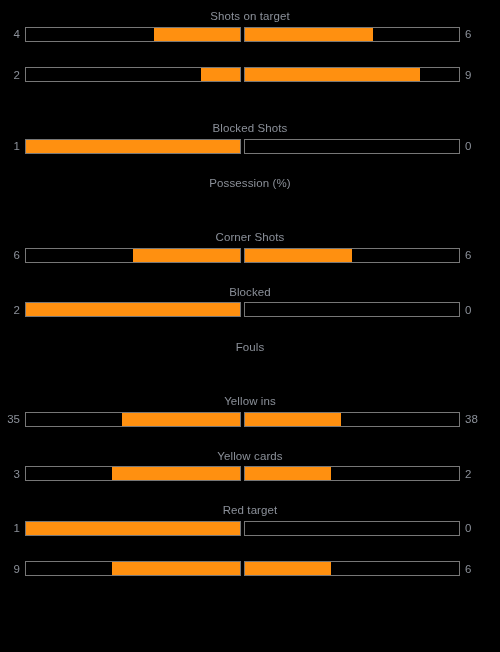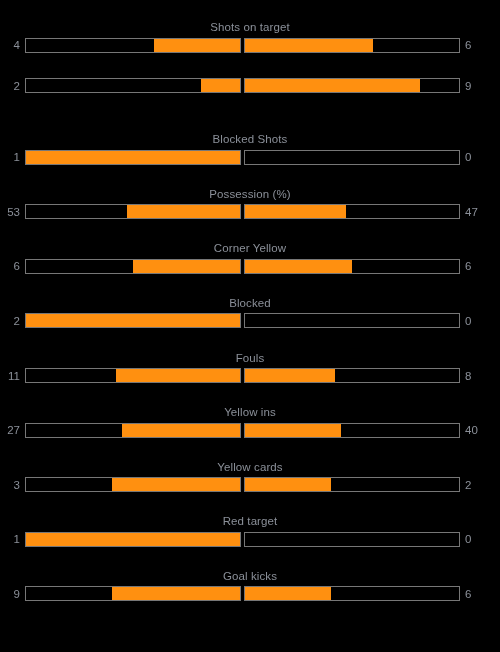--- a/index.html
+++ b/index.html
@@ -13,21 +13,21 @@
     width: 500px;
     height: 652px;
     overflow: hidden;
     font-family: "Liberation Sans", sans-serif;
     background: #000000;
     color: #8b9099;
     -webkit-font-smoothing: antialiased;
   }
   #stats-panel {
     width: 500px;
-    padding-top: 20px;
+    padding-top: 9px;
   }
   .stat-block {
     width: 500px;
     height: 54.6px;
     position: relative;
   }
   .stat-label {
     width: 500px;
     text-align: center;
     font-size: 11.5px;
@@ -132,34 +132,23 @@
         </div>
         <div class="center-gap"></div>
         <div class="bar-track away">
           <div class="bar-fill" style="width: 0%; background: rgb(255, 144, 16);"></div>
         </div>
         <div class="side-value right">0</div>
       </div>
     </div>
     <div class="stat-block">
       <div class="stat-label">Possession (%)</div>
-      <div class="bar-row">
-        <div class="side-value left">53</div>
-        <div class="bar-track home">
-          <div class="bar-fill" style="width: 53%; background: rgb(255, 144, 16);"></div>
-        </div>
-        <div class="center-gap"></div>
-        <div class="bar-track away">
-          <div class="bar-fill" style="width: 47%; background: rgb(255, 144, 16);"></div>
-        </div>
-        <div class="side-value right">47</div>
-      </div>
-    </div>
-    <div class="stat-block">
-      <div class="stat-label">Corner Yellow</div>
+    </div>
+    <div class="stat-block">
+      <div class="stat-label">Corner Shots</div>
       <div class="bar-row">
         <div class="side-value left">6</div>
         <div class="bar-track home">
           <div class="bar-fill" style="width: 50%; background: rgb(255, 144, 16);"></div>
         </div>
         <div class="center-gap"></div>
         <div class="bar-track away">
           <div class="bar-fill" style="width: 50%; background: rgb(255, 144, 16);"></div>
         </div>
         <div class="side-value right">6</div>
@@ -174,44 +163,33 @@
         </div>
         <div class="center-gap"></div>
         <div class="bar-track away">
           <div class="bar-fill" style="width: 0%; background: rgb(255, 144, 16);"></div>
         </div>
         <div class="side-value right">0</div>
       </div>
     </div>
     <div class="stat-block">
       <div class="stat-label">Fouls</div>
-      <div class="bar-row">
-        <div class="side-value left">11</div>
-        <div class="bar-track home">
-          <div class="bar-fill" style="width: 57.9%; background: rgb(255, 144, 16);"></div>
-        </div>
-        <div class="center-gap"></div>
-        <div class="bar-track away">
-          <div class="bar-fill" style="width: 42.1%; background: rgb(255, 144, 16);"></div>
-        </div>
-        <div class="side-value right">8</div>
-      </div>
     </div>
     <div class="stat-block">
       <div class="stat-label">Yellow ins</div>
       <div class="bar-row">
-        <div class="side-value left">27</div>
+        <div class="side-value left">35</div>
         <div class="bar-track home">
           <div class="bar-fill" style="width: 55.1%; background: rgb(255, 144, 16);"></div>
         </div>
         <div class="center-gap"></div>
         <div class="bar-track away">
           <div class="bar-fill" style="width: 44.9%; background: rgb(255, 144, 16);"></div>
         </div>
-        <div class="side-value right">40</div>
+        <div class="side-value right">38</div>
       </div>
     </div>
     <div class="stat-block">
       <div class="stat-label">Yellow cards</div>
       <div class="bar-row">
         <div class="side-value left">3</div>
         <div class="bar-track home">
           <div class="bar-fill" style="width: 60%; background: rgb(255, 144, 16);"></div>
         </div>
         <div class="center-gap"></div>
@@ -229,21 +207,20 @@
           <div class="bar-fill" style="width: 100%; background: rgb(255, 144, 16);"></div>
         </div>
         <div class="center-gap"></div>
         <div class="bar-track away">
           <div class="bar-fill" style="width: 0%; background: rgb(255, 144, 16);"></div>
         </div>
         <div class="side-value right">0</div>
       </div>
     </div>
     <div class="stat-block">
-      <div class="stat-label">Goal kicks</div>
       <div class="bar-row">
         <div class="side-value left">9</div>
         <div class="bar-track home">
           <div class="bar-fill" style="width: 60%; background: rgb(255, 144, 16);"></div>
         </div>
         <div class="center-gap"></div>
         <div class="bar-track away">
           <div class="bar-fill" style="width: 40%; background: rgb(255, 144, 16);"></div>
         </div>
         <div class="side-value right">6</div>

